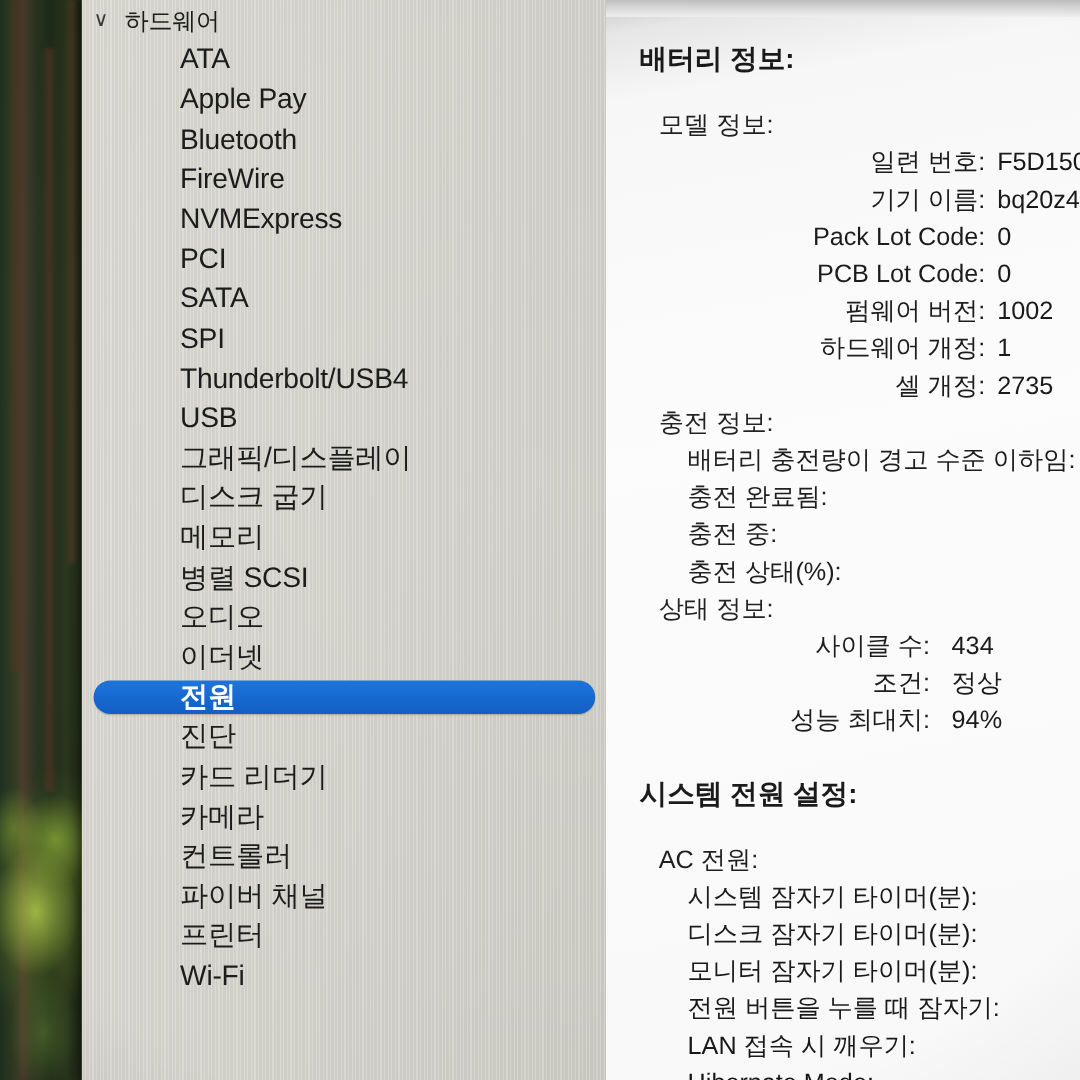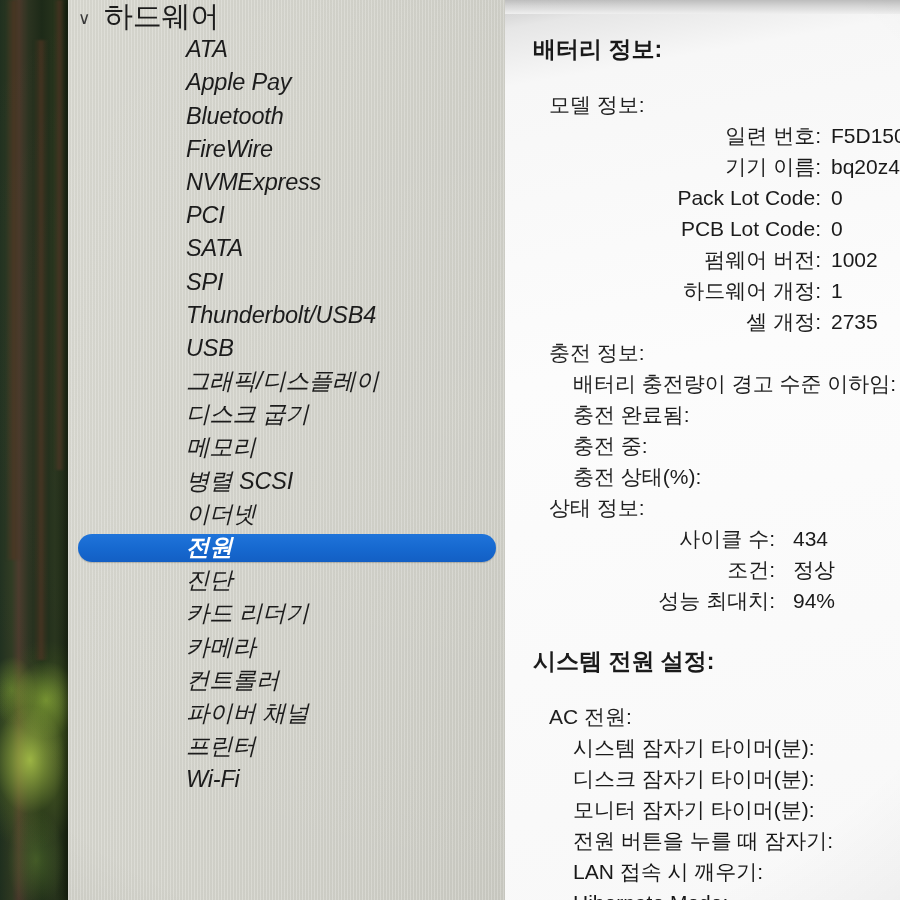--- a/index.html
+++ b/index.html
@@ -73,29 +73,29 @@
   .side-row {
     position: relative;
     height: 33.2px;
     line-height: 33.2px;
     font-size: 23.5px;
     color: #1c1c1c;
     white-space: nowrap;
     letter-spacing: -0.2px;
   }
   .side-row.group { padding-left: 10px; }
-  .side-row.child { padding-left: 118px; font-style: italic; }
+  .side-row.child { padding-left: 82px; }
   .side-row .chev {
     display: inline-block;
     width: 26px;
     color: #3a3a3a;
     font-size: 17px;
     vertical-align: 2px;
   }
-  .side-row.group .label { font-size: 29px; }
+  .side-row.group .label { font-size: 20px; }
 
   .side-row.selected .pill {
     position: absolute;
     left: 10px;
     right: 9px;
     top: 2.5px;
     height: 28px;
     background: linear-gradient(180deg, #1f74da 0%, #1668cf 55%, #135fc4 100%);
     border-radius: 14px;
     box-shadow: 0 1px 1px rgba(0,0,0,0.18);
@@ -206,20 +206,21 @@
         <div class="side-row child"><span class="label">NVMExpress</span></div>
         <div class="side-row child"><span class="label">PCI</span></div>
         <div class="side-row child"><span class="label">SATA</span></div>
         <div class="side-row child"><span class="label">SPI</span></div>
         <div class="side-row child"><span class="label">Thunderbolt/USB4</span></div>
         <div class="side-row child"><span class="label">USB</span></div>
         <div class="side-row child"><span class="label">그래픽/디스플레이</span></div>
         <div class="side-row child"><span class="label">디스크 굽기</span></div>
         <div class="side-row child"><span class="label">메모리</span></div>
         <div class="side-row child"><span class="label">병렬 SCSI</span></div>
+        <div class="side-row child"><span class="label">오디오</span></div>
         <div class="side-row child"><span class="label">이더넷</span></div>
 
         <div class="side-row child selected">
           <span class="pill"></span>
           <span class="label">전원</span>
         </div>
 
         <div class="side-row child"><span class="label">진단</span></div>
         <div class="side-row child"><span class="label">카드 리더기</span></div>
         <div class="side-row child"><span class="label">카메라</span></div>

